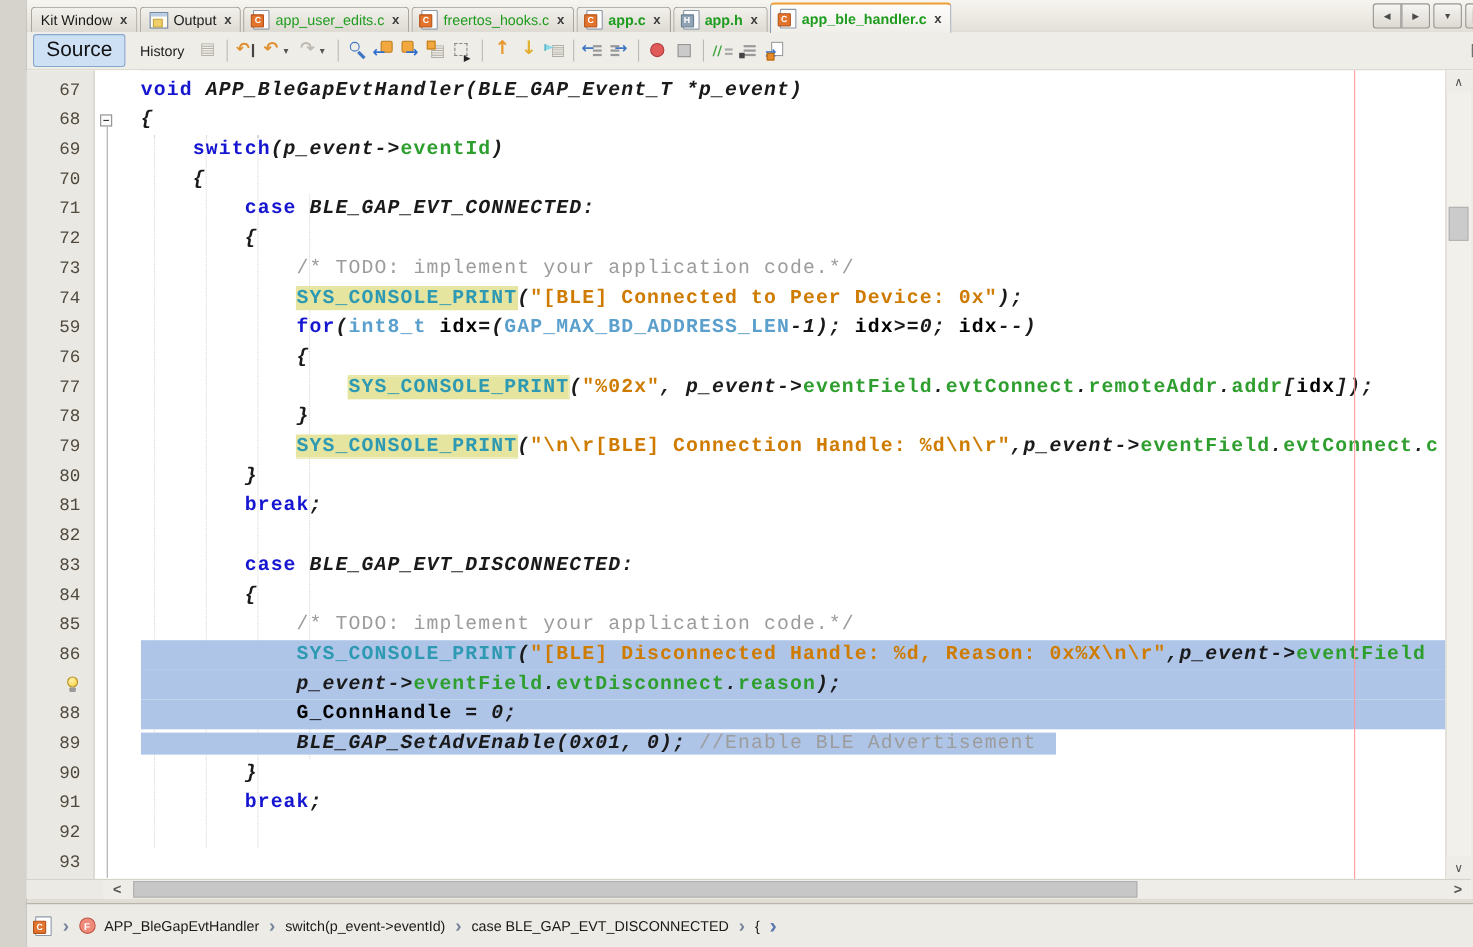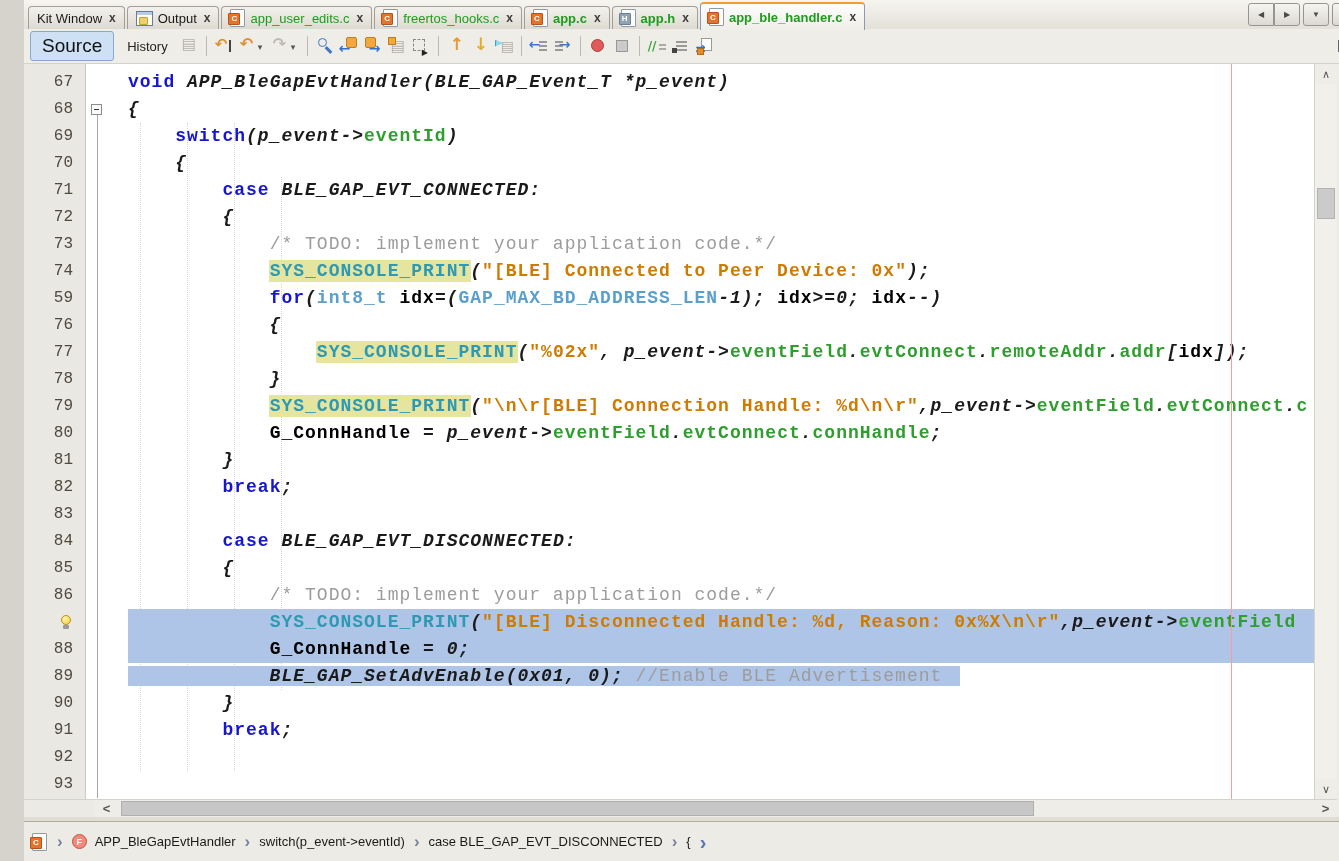--- a/index.html
+++ b/index.html
@@ -326,28 +326,28 @@
         <div class="cl"><span class="tk-p">    {</span></div>
         <div class="cl"><span class="tk-p">        </span><span class="tk-k">case</span><span class="tk-p"> BLE_GAP_EVT_CONNECTED:</span></div>
         <div class="cl"><span class="tk-p">        {</span></div>
         <div class="cl"><span class="tk-p">            </span><span class="tk-c">/* TODO: implement your application code.*/</span></div>
         <div class="cl"><span class="tk-p">            </span><span class="tk-mh">SYS_CONSOLE_PRINT</span><span class="tk-p">(</span><span class="tk-s">"[BLE] Connected to Peer Device: 0x"</span><span class="tk-p">);</span></div>
         <div class="cl"><span class="tk-p">            </span><span class="tk-k">for</span><span class="tk-p">(</span><span class="tk-d">int8_t</span><span class="tk-p"> </span><span class="tk-v">idx</span><span class="tk-p">=(</span><span class="tk-d">GAP_MAX_BD_ADDRESS_LEN</span><span class="tk-p">-1); </span><span class="tk-v">idx</span><span class="tk-p">&gt;=0; </span><span class="tk-v">idx</span><span class="tk-p">--)</span></div>
         <div class="cl"><span class="tk-p">            {</span></div>
         <div class="cl"><span class="tk-p">                </span><span class="tk-mh">SYS_CONSOLE_PRINT</span><span class="tk-p">(</span><span class="tk-s">"%02x"</span><span class="tk-p">, p_event-&gt;</span><span class="tk-f">eventField</span><span class="tk-p">.</span><span class="tk-f">evtConnect</span><span class="tk-p">.</span><span class="tk-f">remoteAddr</span><span class="tk-p">.</span><span class="tk-f">addr</span><span class="tk-p">[</span><span class="tk-v">idx</span><span class="tk-p">]);</span></div>
         <div class="cl"><span class="tk-p">            }</span></div>
         <div class="cl"><span class="tk-p">            </span><span class="tk-mh">SYS_CONSOLE_PRINT</span><span class="tk-p">(</span><span class="tk-s">"\n\r[BLE] Connection Handle: %d\n\r"</span><span class="tk-p">,p_event-&gt;</span><span class="tk-f">eventField</span><span class="tk-p">.</span><span class="tk-f">evtConnect</span><span class="tk-p">.</span><span class="tk-f">c</span></div>
-        <div class="cl"><span class="tk-p">            </span><span class="tk-v">G_ConnHandle</span><span class="tk-p"> = p_event-&gt;</span><span class="tk-f">eventField</span><span class="tk-p">.</span><span class="tk-f">evtConnect</span><span class="tk-p">.</span><span class="tk-f">connHandle</span><span class="tk-p">;</span></div>
         <div class="cl"><span class="tk-p">        }</span></div>
         <div class="cl"><span class="tk-p">        </span><span class="tk-k">break</span><span class="tk-p">;</span></div>
         <div class="cl"></div>
         <div class="cl"><span class="tk-p">        </span><span class="tk-k">case</span><span class="tk-p"> BLE_GAP_EVT_DISCONNECTED:</span></div>
         <div class="cl"><span class="tk-p">        {</span></div>
         <div class="cl"><span class="tk-p">            </span><span class="tk-c">/* TODO: implement your application code.*/</span></div>
         <div class="cl sel-full"><span class="tk-p">            </span><span class="tk-m">SYS_CONSOLE_PRINT</span><span class="tk-p">(</span><span class="tk-s">"[BLE] Disconnected Handle: %d, Reason: 0x%X\n\r"</span><span class="tk-p">,p_event-&gt;</span><span class="tk-f">eventField</span></div>
+        <div class="cl sel-full"><span class="tk-p">            p_event-&gt;</span><span class="tk-f">eventField</span><span class="tk-p">.</span><span class="tk-f">evtDisconnect</span><span class="tk-p">.</span><span class="tk-f">reason</span><span class="tk-p">);</span></div>
         <div class="cl sel-full"><span class="tk-p">            </span><span class="tk-v">G_ConnHandle</span><span class="tk-p"> = 0;</span></div>
         <div class="cl"><span class="seltext"><span class="tk-p">            BLE_GAP_SetAdvEnable(0x01, 0); </span><span class="tk-c">//Enable BLE Advertisement</span></span></div>
         <div class="cl"><span class="tk-p">        }</span></div>
         <div class="cl"><span class="tk-p">        </span><span class="tk-k">break</span><span class="tk-p">;</span></div>
         <div class="cl"></div>
       </div>
 
     <div id="vscroll">
       <span class="sbtn" style="top:0">∧</span>
       <div id="vthumb"></div>

